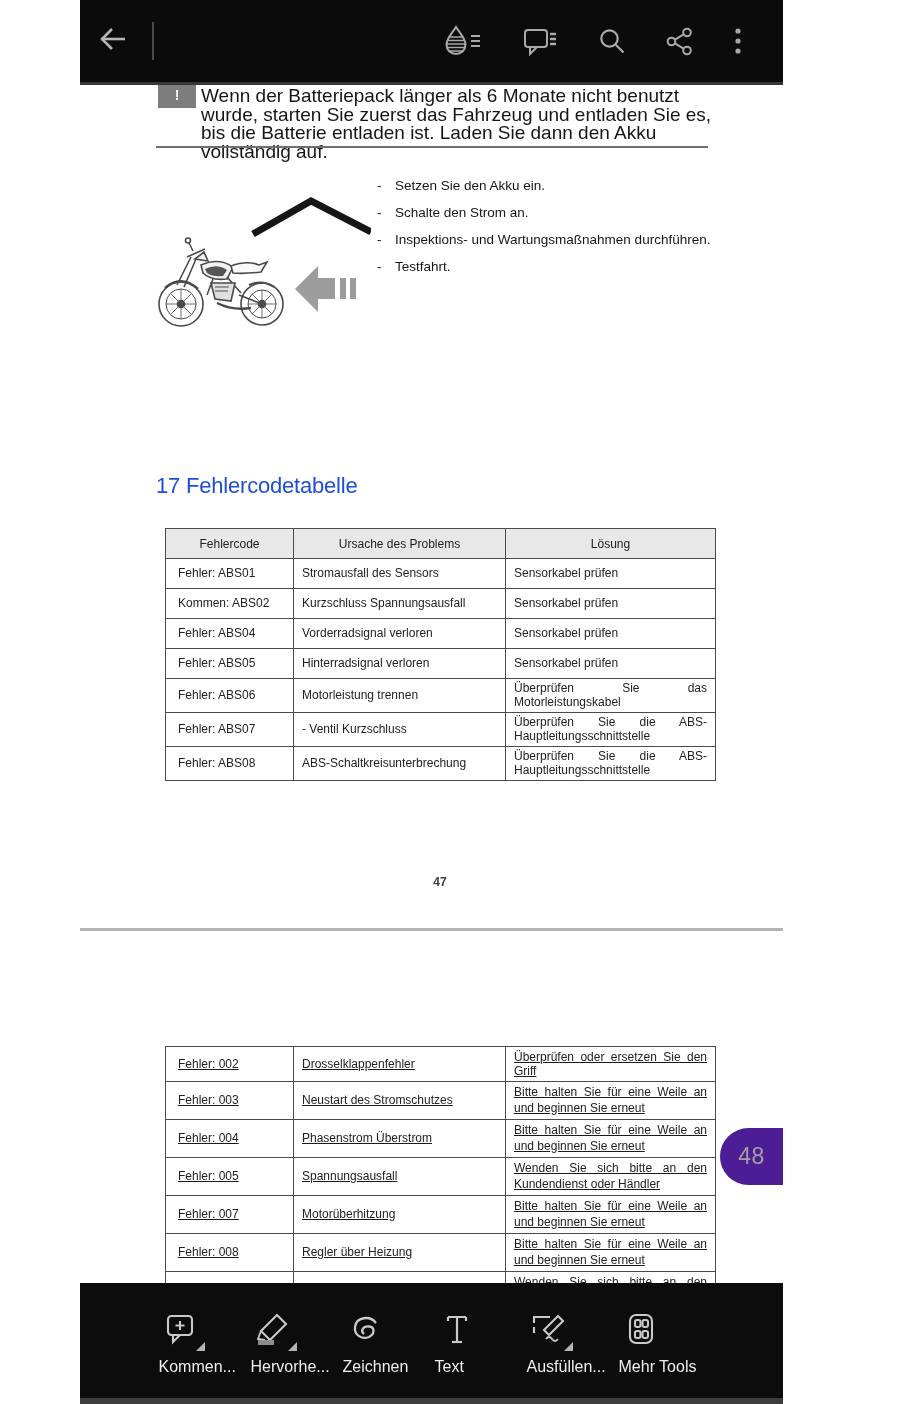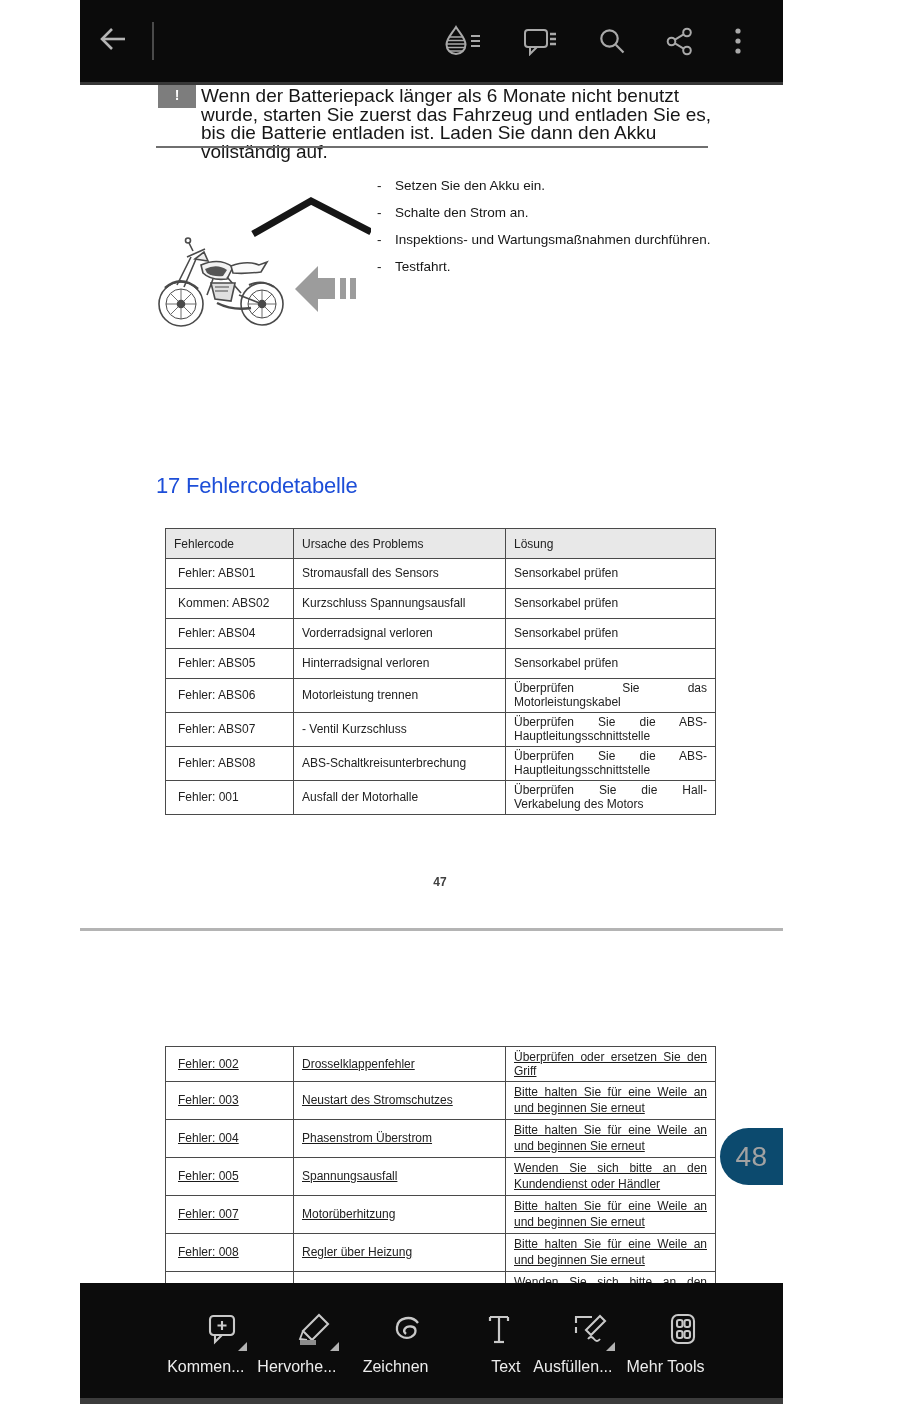--- a/index.html
+++ b/index.html
@@ -37,45 +37,45 @@
 
   .heading{position:absolute;left:76px;top:388px;font-size:22px;color:#1d4ed8;letter-spacing:-0.2px;}
 
   table.errtab{position:absolute;left:85px;width:550px;border-collapse:collapse;table-layout:fixed;}
   table.errtab td,table.errtab th{
     border:1px solid #4a4a4a;font-weight:normal;font-size:12px;color:#222;
     padding:3px 8px;box-sizing:border-box;vertical-align:middle;overflow:hidden;
   }
   table.errtab col.w0{width:128px;} table.errtab col.w1{width:212px;} table.errtab col.w2{width:210px;}
   .t1{top:443px;}
-  .t1 th{height:30px;background:#e8e8e8;font-size:13.5px;color:#1c1c1c;text-align:left;}
+  .t1 th{height:30px;background:#e8e8e8;font-size:13.5px;color:#1c1c1c;text-align:center;}
   .t1 td{height:30px;line-height:13.5px;}
   .t2{top:961px;text-decoration:underline;}
   .t2 td{height:38px;line-height:15.5px;}
   .t2 tr:first-child td{height:31px;line-height:14px;}
   table.errtab td:first-child{padding-left:12px;}
   table.errtab td:nth-child(3){text-align:justify;}
 
   .pagenum{position:absolute;left:85px;top:790px;width:550px;text-align:center;
     font-size:12px;font-weight:bold;color:#404040;}
   .pagebreak{position:absolute;left:0;top:843px;width:703px;height:3px;background:#b4b4b4;}
 
   
   .pill{
-    position:absolute;right:0;top:1128px;width:63px;height:57px;background:#0c4a6e;
+    position:absolute;right:0;top:1128px;width:63px;height:57px;background:#4c1d95;
     border-radius:28.5px 0 0 28.5px;display:flex;align-items:center;justify-content:center;
-    color:#a2a2a2;font-size:28px;letter-spacing:0.5px;
+    color:#a2a2a2;font-size:23px;letter-spacing:0.5px;
   }
 
   
   .bottombar{
     position:absolute;left:0;top:1283px;width:703px;height:115px;background:#0c0c0c;
     display:flex;justify-content:center;align-items:flex-start;gap:6px;
   }
-  .tool{width:86px;margin-top:26px;display:flex;flex-direction:column;align-items:flex-end;cursor:pointer;}
+  .tool{width:86px;margin-top:26px;display:flex;flex-direction:column;align-items:flex-start;cursor:pointer;}
   .ticon{position:relative;width:44px;height:42px;display:flex;align-items:center;justify-content:center;}
   .corner{position:absolute;right:-2px;bottom:0;width:0;height:0;
     border-left:9px solid transparent;border-bottom:9px solid #b3b3b3;}
   .tlabel{margin-top:7px;font-size:16px;color:#ededed;white-space:nowrap;}
   .navstrip{position:absolute;left:0;top:1398px;width:703px;height:6px;background:#3c3c3c;}
 </style>
 </head>
 <body>
 
 <div class="phone">
@@ -255,25 +255,20 @@
           <tr>
             <td>Fehler: ABS07</td>
             <td>- Ventil Kurzschluss</td>
             <td>Überprüfen Sie die ABS-Hauptleitungsschnittstelle</td>
           </tr>
           <tr>
             <td>Fehler: ABS08</td>
             <td>ABS-Schaltkreisunterbrechung</td>
             <td>Überprüfen Sie die ABS-Hauptleitungsschnittstelle</td>
           </tr>
-          <tr>
-            <td>Fehler: 001</td>
-            <td>Ausfall der Motorhalle</td>
-            <td>Überprüfen Sie die Hall-Verkabelung des Motors</td>
-          </tr>
         </tbody>
     </table>
 
     <div class="pagenum">47</div>
     <div class="pagebreak"></div>
 
     <table class="errtab t2">
       <colgroup>
           <col class="w0">
           <col class="w1">

